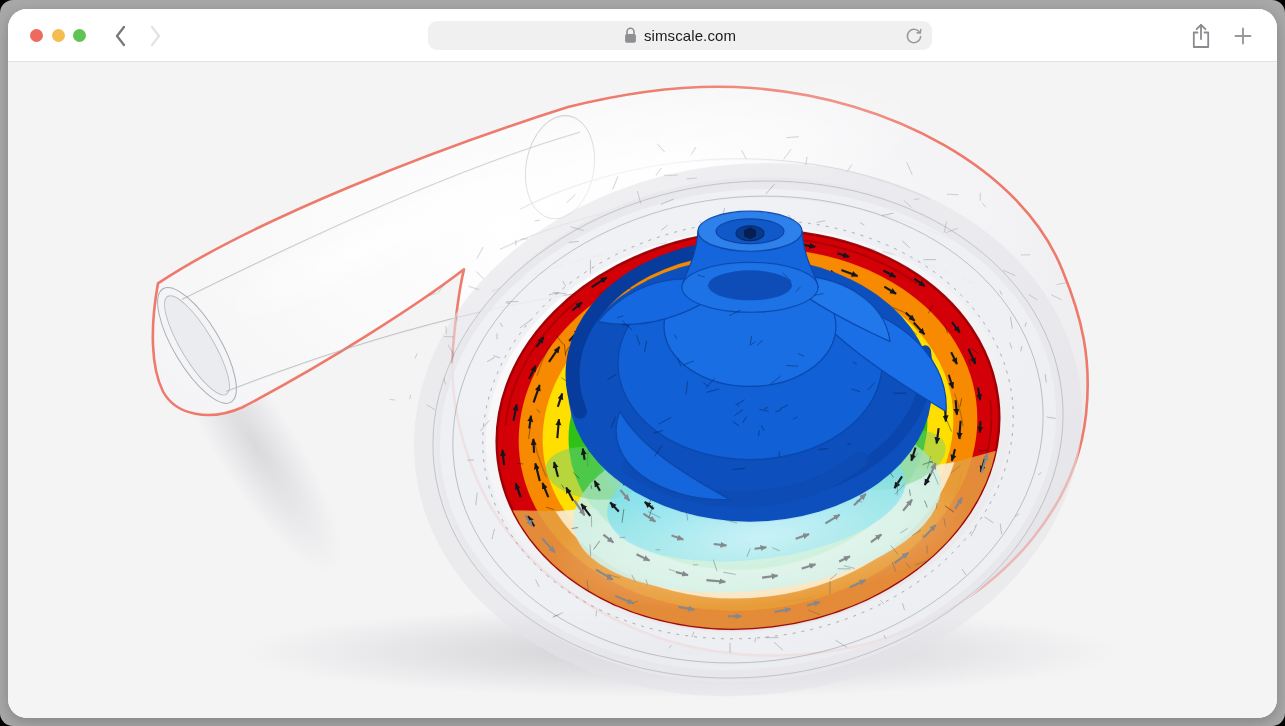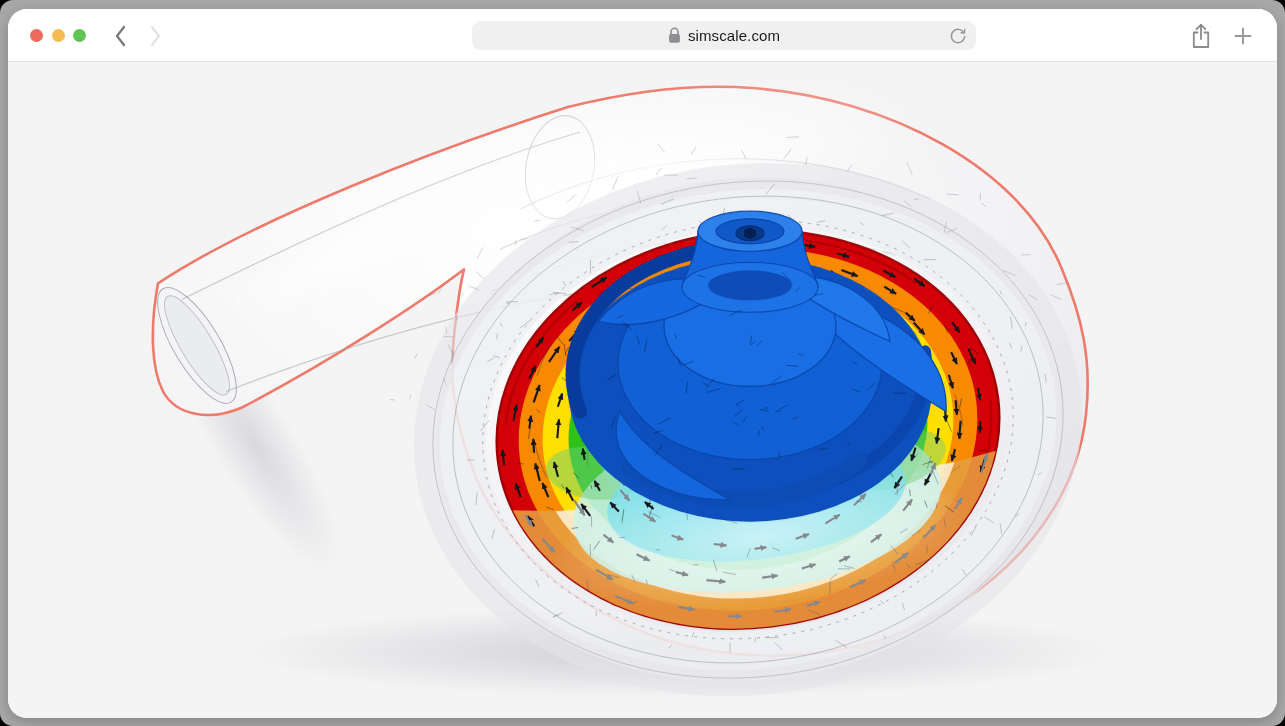--- a/index.html
+++ b/index.html
@@ -17,21 +17,21 @@
   .lights { position:absolute; left:22px; top:0; height:53px; display:flex; align-items:center; gap:8.5px; }
   .light { width:13px; height:13px; border-radius:50%; background:#ccc; }
 
   .navbtn { position:absolute; top:13px; width:26px; height:28px; display:flex; align-items:center; justify-content:center;
             background:none; border:none; cursor:pointer; }
   .navbtn.back { left:100px; }
   .navbtn.fwd  { left:134px; }
 
   .addr { position:absolute; left:420px; top:12px; width:504px; height:29px;
           background:#f0f0f1; border-radius:9px;
-          display:flex; align-items:center; justify-content:center; gap:7px; cursor:text;margin-left:44px; }
+          display:flex; align-items:center; justify-content:center; gap:7px; cursor:text; }
   .addr .url { font-size:15px; color:#1b1b1d; letter-spacing:.1px; }
   .reload { position:absolute; right:7px; top:50%; transform:translateY(-50%);
             width:22px; height:22px; display:flex; align-items:center; justify-content:center;
             background:none; border:none; cursor:pointer; }
 
   .tbtn { position:absolute; top:12px; width:28px; height:30px; display:flex; align-items:center; justify-content:center;
           background:none; border:none; cursor:pointer; }
   .tbtn.share { right:62px; }
   .tbtn.newtab { right:20px; }
 

